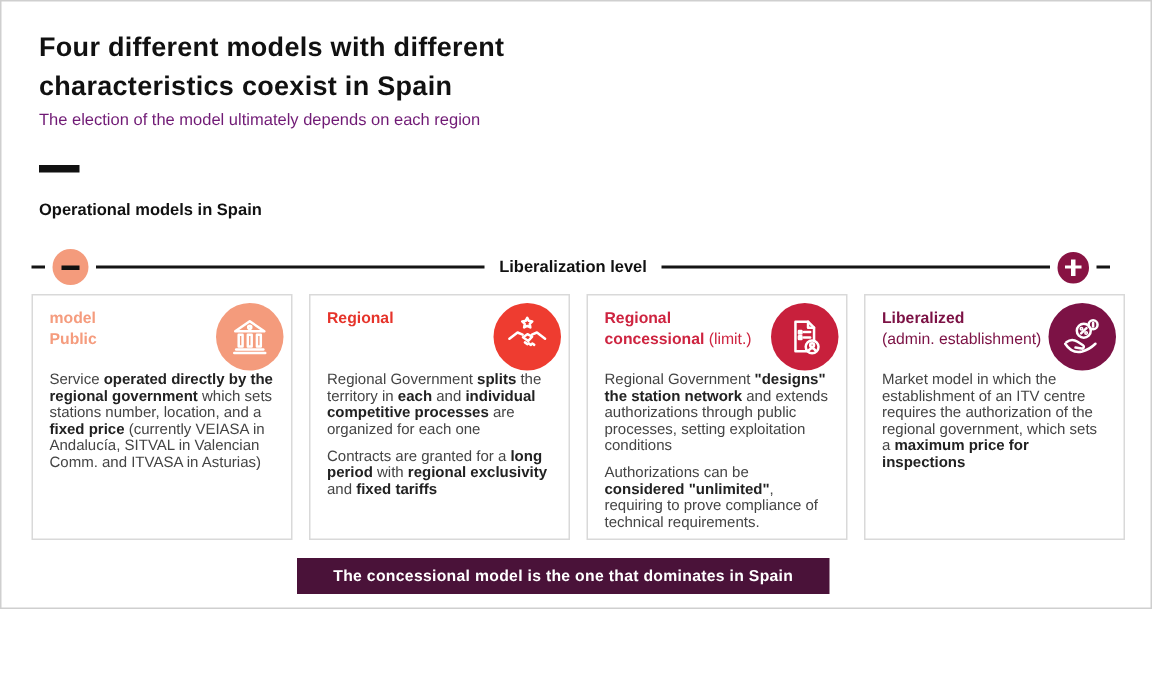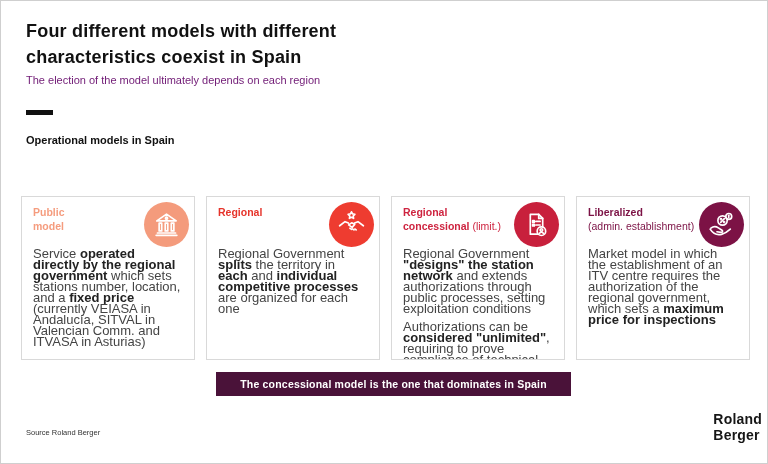--- a/index.html
+++ b/index.html
@@ -1,18 +1,18 @@
 <!DOCTYPE html>
 <html><head>
 <meta charset="utf-8">
 <style>
   * { margin:0; padding:0; box-sizing:border-box; }
   html,body { background:#fff; }
   body { font-family:"Liberation Sans","DejaVu Sans",sans-serif; }
-  .slide { position:relative; width:768px; height:464px; background:#fff;
+  .slide { position:relative; width:768px; height:406px; background:#fff;
            border:1px solid #cfcfcf; overflow:hidden; }
 
   .page-title { position:absolute; left:25px; top:17px; font-size:18px;
                 line-height:26px; font-weight:700; color:#111; letter-spacing:.2px; }
   .subtitle { position:absolute; left:25px; top:73px; font-size:11px;
               font-weight:400; color:#701a75; }
   .divider-bar { position:absolute; left:25px; top:109px; width:27px; height:4.5px; background:#111; }
 
   .section-label { position:absolute; left:25px; top:133px; font-size:11px;
                    font-weight:700; color:#111; }
@@ -36,26 +36,26 @@
   .card { width:174px; height:164px; background:#fff; border:1px solid #d9d9d9;
           padding:9px 11px; position:relative; overflow:hidden; }
   .card-title { height:42px; font-size:10.5px; line-height:13.5px; font-weight:700;
                 color:var(--title); }
   .card-title .title-line { white-space:nowrap; }
   .card-title .reg { font-weight:400; }
   .icon-circle { position:absolute; top:5px; right:5px; width:45px; height:45px;
                  border-radius:50%; background:var(--icon); color:var(--icon);
                  display:flex; align-items:center; justify-content:center; }
   .icon-circle svg { width:31px; height:31px; }
-  .card-body { font-size:13px; line-height:11px; color:#444; }
+  .card-body { font-size:10px; line-height:11px; color:#444; }
   .card-body p { margin:0; }
   .card-body p + p { margin-top:7px; }
   .card-body b { font-weight:700; color:#222; }
 
-  .banner { position:absolute; left:215px; top:371px; width:355px; height:24px;
+  .banner { position:absolute; left:197px; top:371px; width:355px; height:24px;
             display:flex; align-items:center; justify-content:center;
             color:#fff; font-size:10.5px; font-weight:700; letter-spacing:.2px; }
 
   .source { position:absolute; left:25px; top:427px; font-size:7.5px; color:#333; }
   .logo { position:absolute; right:5px; top:411px; font-size:14px; font-weight:700;
           line-height:15.5px; color:#161616; letter-spacing:.2px; }
   .logo span { display:block; }
 </style>
 </head>
 <body>
@@ -63,26 +63,35 @@
 <div class="slide">
 
   <h1 class="page-title"><span>Four different models with different</span><br><span>characteristics coexist in Spain</span></h1>
 
   <p class="subtitle">The election of the model ultimately depends on each region</p>
 
   <div class="divider-bar"></div>
 
   <div class="section-label">Operational models in Spain</div>
 
+  <div class="axis">
+    <span class="tick-dash"></span>
+    <span class="axis-circle minus" style="background: rgb(244, 155, 124);"></span>
+    <span class="axis-line"></span>
+    <span class="axis-label">Liberalization level</span>
+    <span class="axis-line"></span>
+    <span class="axis-circle plus" style="background: rgb(136, 19, 67);"></span>
+    <span class="tick-dash"></span>
+  </div>
 
   <div class="cards" id="cards">
       <div class="card" style="--title: #F59C7E; --icon: #F49B7C;">
         <div class="card-title">
+          <div class="title-line"><span>model</span></div>
           <div class="title-line"><span>Public</span></div>
-          <div class="title-line"><span>model</span></div>
         </div>
         <div class="icon-circle">
           <svg viewBox="0 0 24 24" fill="none" stroke="#fff" stroke-width="1.3" stroke-linecap="round" stroke-linejoin="round">
             <path d="M4.5 9.2 L12 4 L19.5 9.2 Z"></path>
             <circle cx="12" cy="7.1" r=".8"></circle>
             <rect x="6.3" y="11" width="2" height="6"></rect>
             <rect x="11" y="11" width="2" height="6"></rect>
             <rect x="15.7" y="11" width="2" height="6"></rect>
             <line x1="5" y1="18.6" x2="19" y2="18.6"></line>
             <line x1="4" y1="20.4" x2="20" y2="20.4"></line>
@@ -102,20 +111,21 @@
             <path d="M2.8 13 L7 9.8 l2.6 1.1"></path>
             <path d="M21.2 13 L17 9.8 l-2.6 1.1"></path>
             <path d="M9.8 12.3 l2.3 -1.6 2.4 1.2 -2 2.3 z"></path>
             <path d="M10.8 14.9 l1.3 .9"></path>
             <path d="M12.7 15.4 l1.2 .8"></path>
             <path d="M14.6 15.5 l1 .7"></path>
           </svg>
         </div>
         <div class="card-body">
           <p><span>Regional Government </span><b>splits</b><span> the territory in </span><b>each</b><span> and </span><b>individual competitive processes</b><span> are organized for each one</span></p>
+          <p><span>Contracts are granted for a </span><b>long period</b><span> with </span><b>regional exclusivity</b><span> and </span><b>fixed tariffs</b></p>
         </div>
       </div>
       <div class="card" style="--title: #CE2440; --icon: #C8203C;">
         <div class="card-title">
           <div class="title-line"><span>Regional</span></div>
           <div class="title-line"><span>concessional </span><span class="reg">(limit.)</span></div>
         </div>
         <div class="icon-circle">
           <svg viewBox="0 0 24 24" fill="none" stroke="#fff" stroke-width="1.3" stroke-linecap="round" stroke-linejoin="round">
             <path d="M7.2 4.2 h6.5 l3.1 3.1 v12.2 h-9.6 z"></path>

